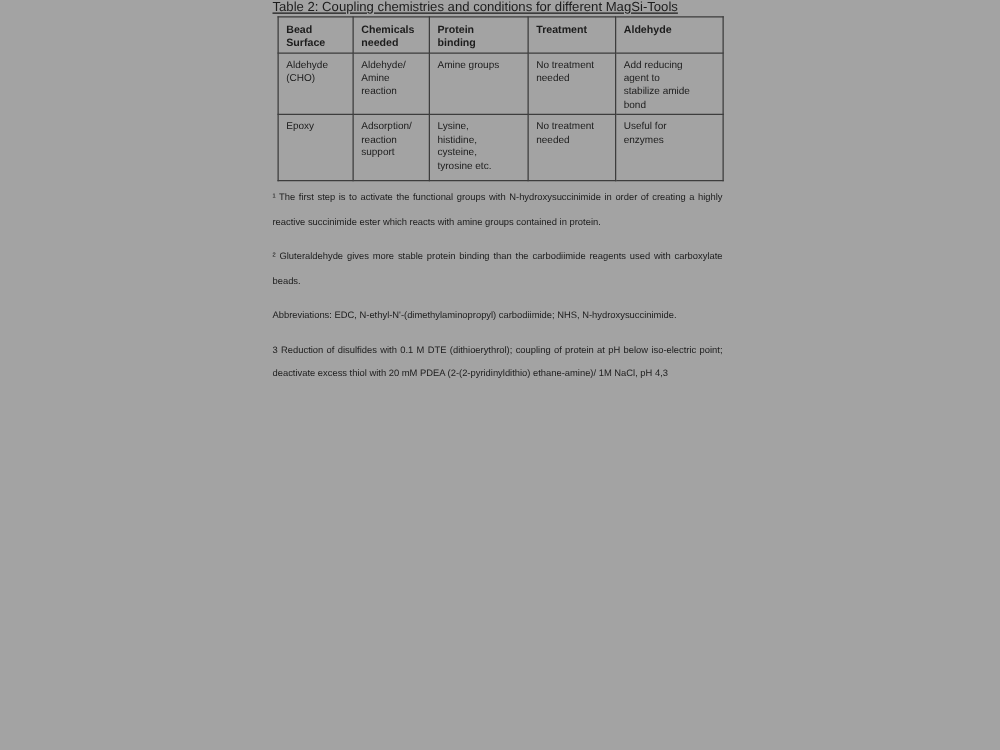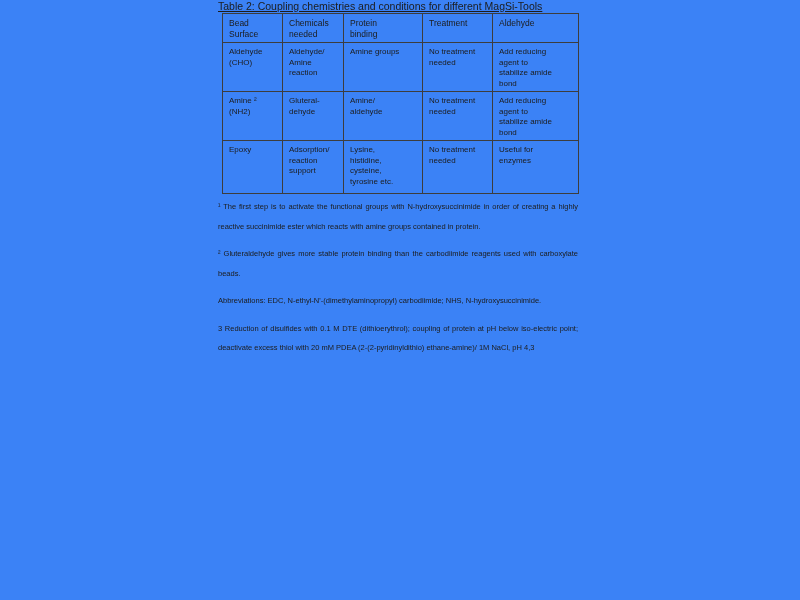--- a/index.html
+++ b/index.html
@@ -1,20 +1,20 @@
 <!DOCTYPE html>
 <html><head>
 <meta charset="utf-8">
 <style>
   html, body { margin: 0; padding: 0; background: #ffffff; }
   .canvas {
     position: relative;
     width: 800px;
     height: 600px;
-    background: #3b82f6;
+    background: #a3a3a3;
     overflow: hidden;
     font-family: "Liberation Sans", sans-serif;
     color: #1c1c1c;
   }
   .doc {
     position: absolute;
     left: 218px;
     top: 1px;
     width: 362px;
   }
@@ -38,21 +38,21 @@
     text-align: left;
     padding: 4px 4px 2px 6px;
     font-size: 8px;
     line-height: 10.5px;
     white-space: pre-line;
     overflow-wrap: break-word;
     color: #1c1c1c;
   }
   table.coupling th {
     font-size: 8.5px;
-    font-weight: normal;
+    font-weight: bold;
     line-height: 11px;
   }
   .col-surface   { width: 60px; }
   .col-chemicals { width: 61px; }
   .col-binding   { width: 79px; }
   .col-treatment { width: 70px; }
   .col-comments  { width: 86px; }
 
   .footnotes {
     width: 360px;
@@ -106,34 +106,20 @@
 Amine
 reaction</td>
           <td>Amine groups</td>
           <td>No treatment
 needed</td>
           <td>Add reducing
 agent to
 stabilize amide
 bond</td>
         </tr>
-        <tr style="height:48px">
-          <td>Amine ²
-(NH2)</td>
-          <td>Gluteral-
-dehyde</td>
-          <td>Amine/
-aldehyde</td>
-          <td>No treatment
-needed</td>
-          <td>Add reducing
-agent to
-stabilize amide
-bond</td>
-        </tr>
         <tr style="height:53px">
           <td>Epoxy</td>
           <td>Adsorption/
 reaction
 support</td>
           <td>Lysine,
 histidine,
 cysteine,
 tyrosine etc.</td>
           <td>No treatment

